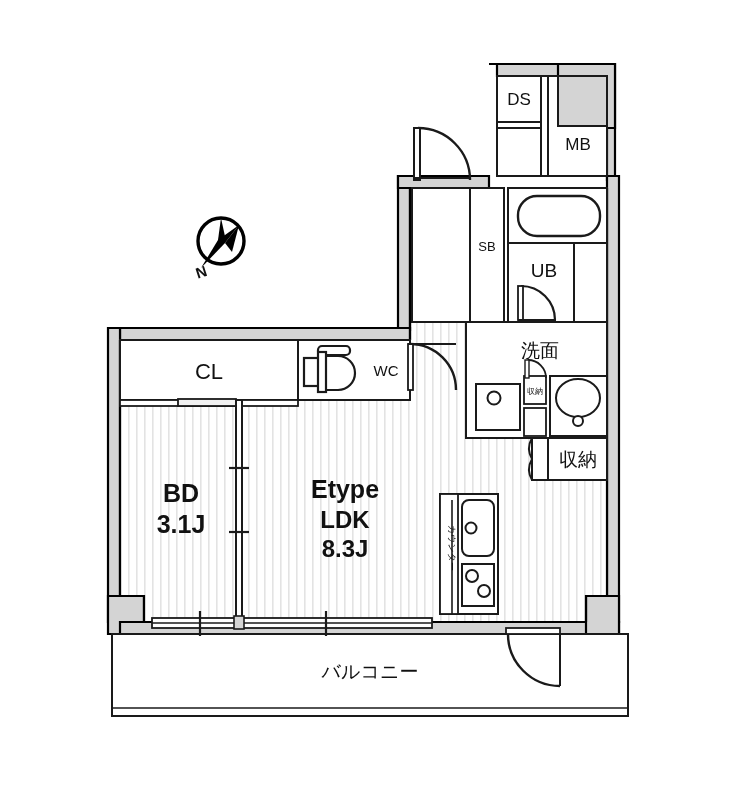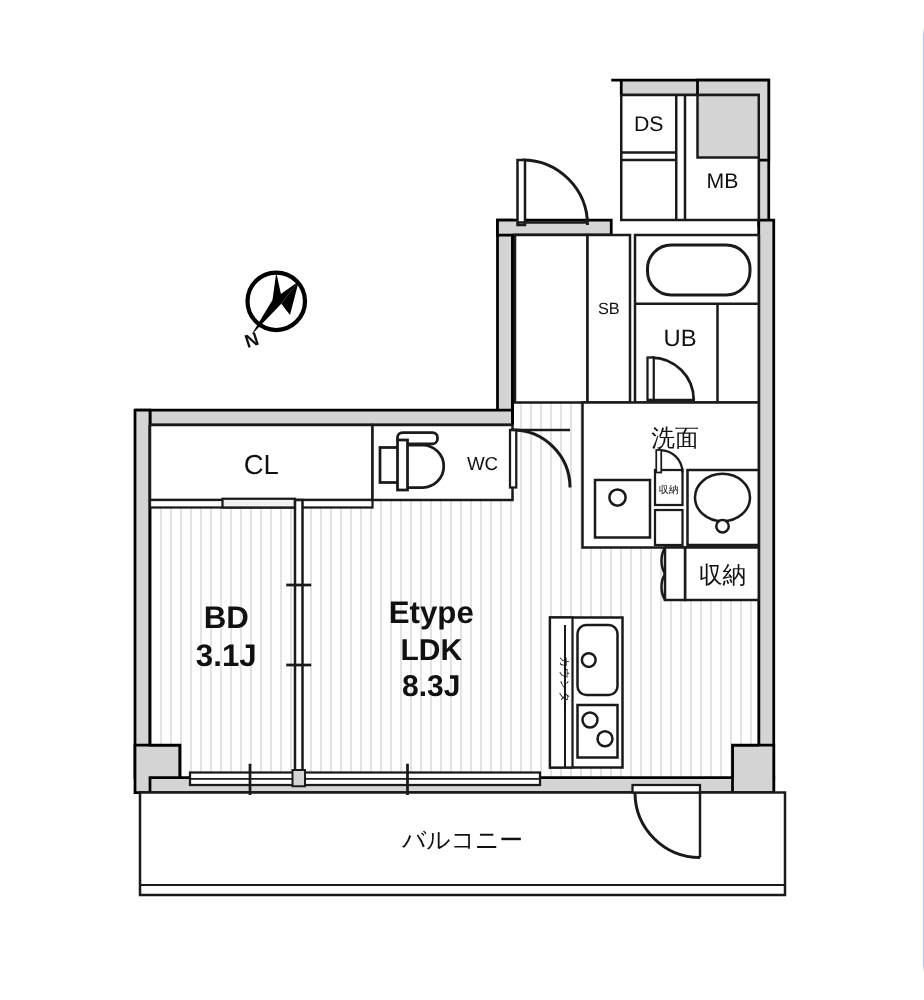--- a/index.html
+++ b/index.html
@@ -1,20 +1,20 @@
 <!DOCTYPE html>
 <html><head>
 <meta charset="utf-8">
 <style>
   html,body{margin:0;padding:0;background:#ffffff;}
   body{
     font-family:"Liberation Sans","DejaVu Sans",sans-serif;
     width:739px;height:800px;overflow:hidden;position:relative;
   }
-  #stage{position:absolute;left:0;top:0;width:739px;height:800px;background:#1d4ed8;border-radius:28px;}
+  #stage{position:absolute;left:0;top:0;width:739px;height:800px;background:#f0abfc;}
   svg{display:block;}
   .lbl{font-family:"Liberation Sans","DejaVu Sans",sans-serif;fill:#111;}
 </style>
 </head>
 <body>
 
 <div id="stage">
 <svg width="739" height="800" viewBox="0 0 739 800">
 
   <defs>

